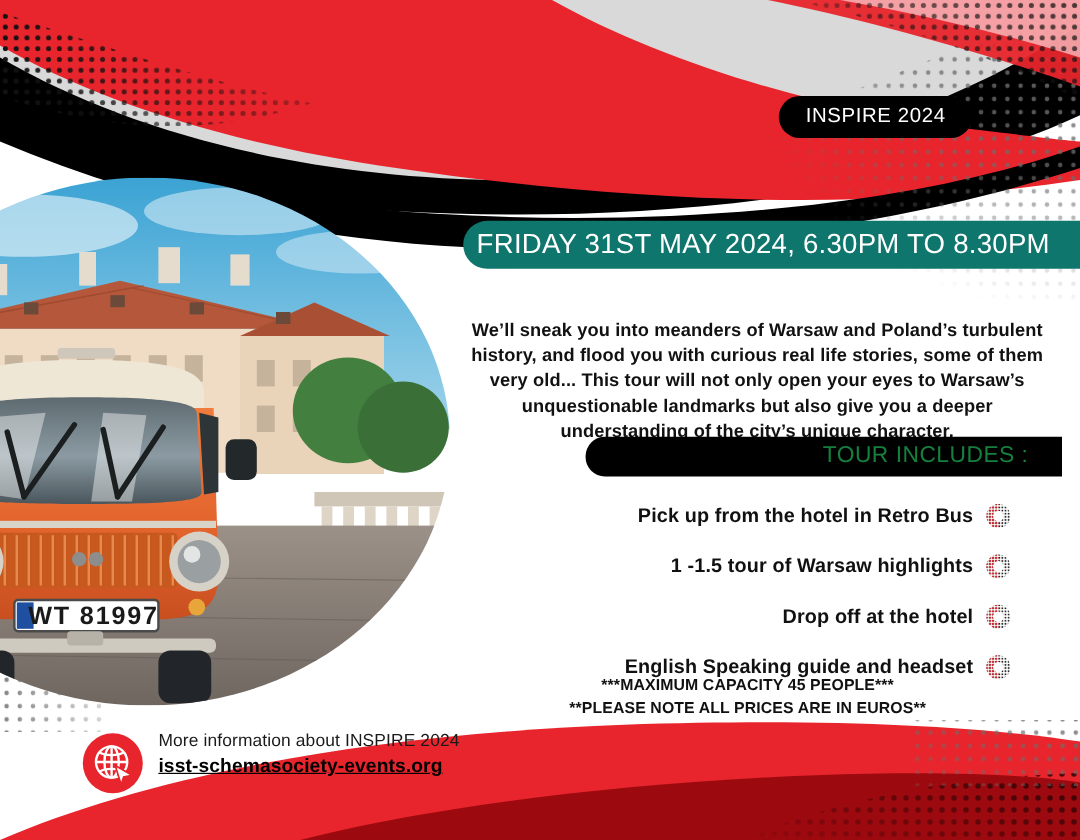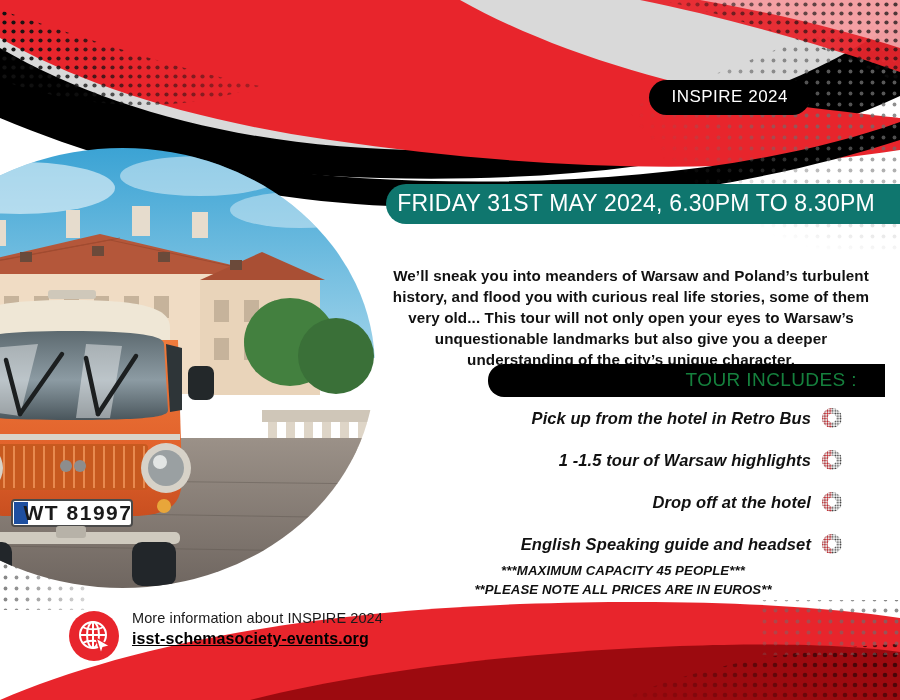--- a/index.html
+++ b/index.html
@@ -125,23 +125,22 @@
     text-align: right;
     font-size: 19px;
     font-weight: 500;
     letter-spacing: 0.4px;
     white-space: nowrap;
   }
 
   .includes-list {
     position: absolute;
     left: 0;
-    top: 404px;
+    top: 416px;
     width: 465px;
-    font-style: italic;
   }
   .include-row {
     display: flex;
     align-items: center;
     justify-content: flex-end;
     gap: 10px;
     margin-bottom: 14px;
     height: 28px;
   }
   .include-label {
@@ -159,21 +158,20 @@
 
   .notes {
     position: absolute;
     left: 0;
     top: 562px;
     width: 490px;
     text-align: center;
     font-size: 13.2px;
     line-height: 1.42;
     font-weight: 800;
-    font-style: italic;
     color: #111111;
     letter-spacing: 0.1px;
   }
 
   
   .footer {
     position: absolute;
     left: 68px;
     top: 610px;
     display: flex;

